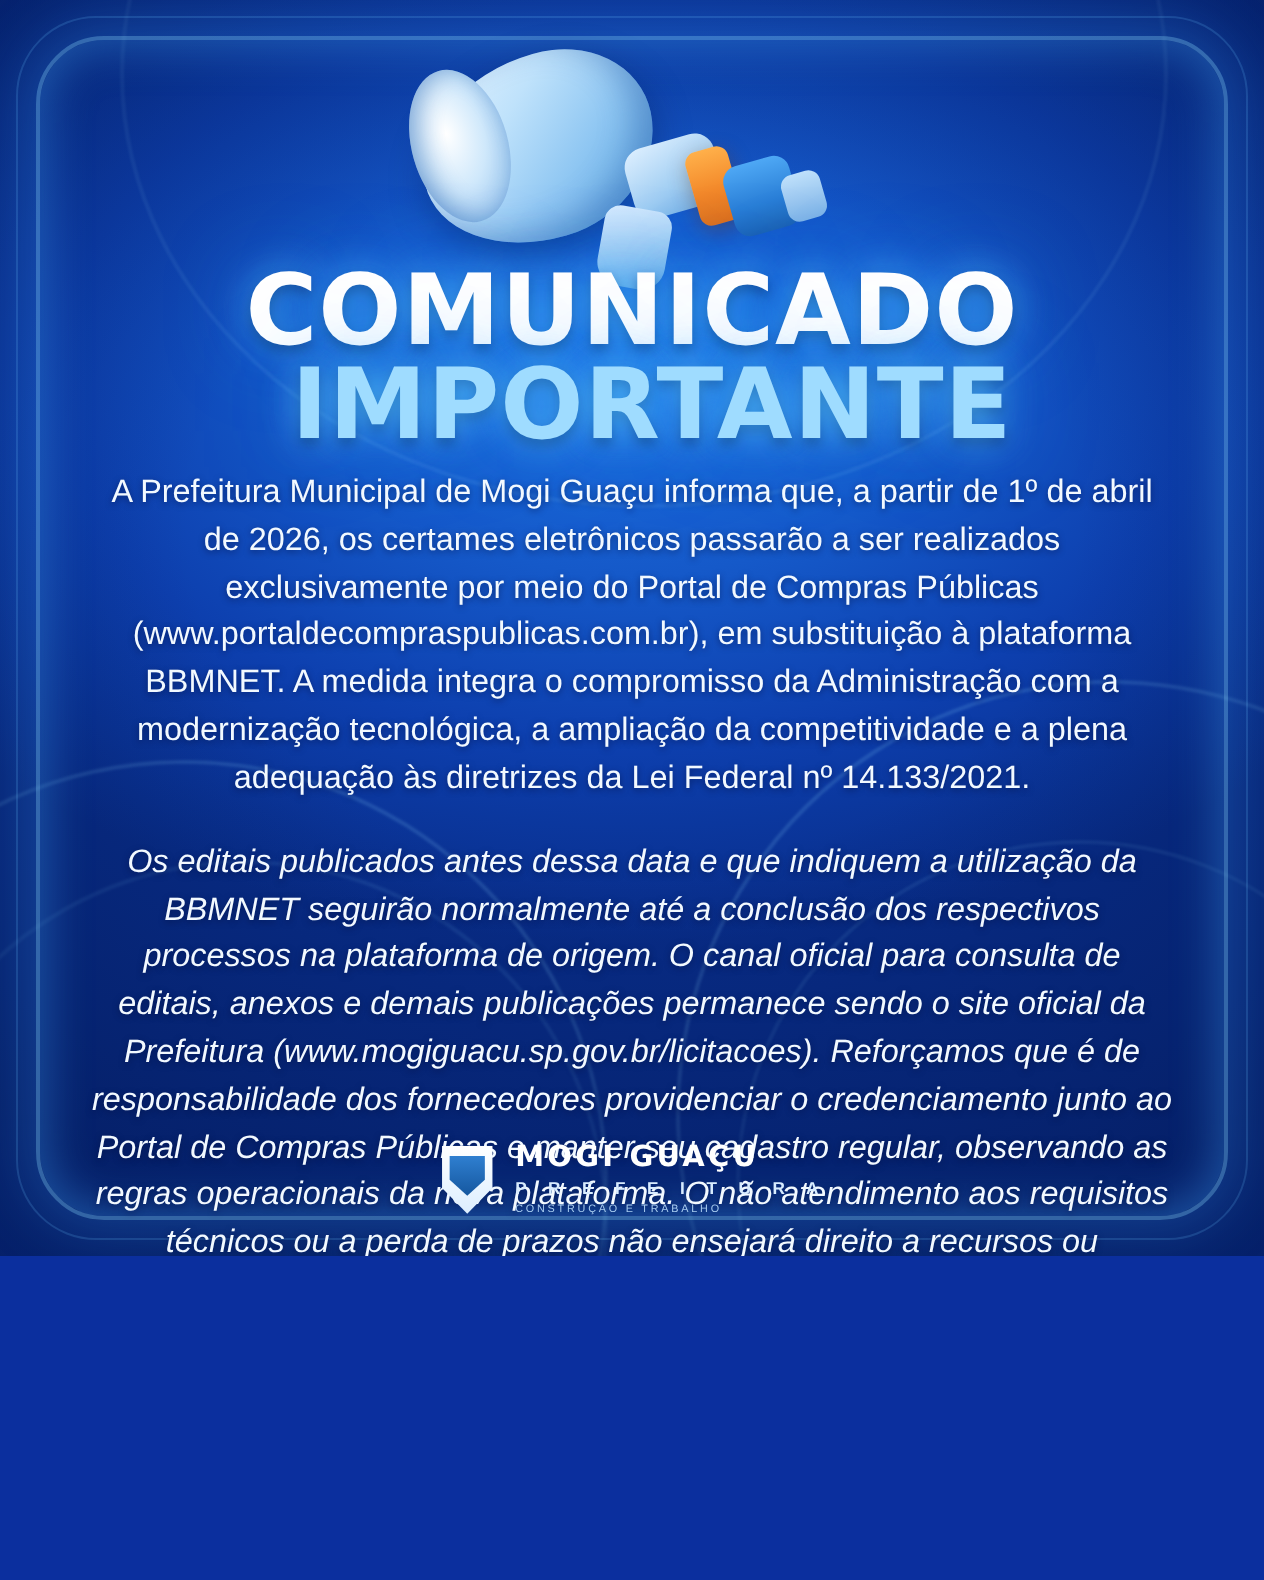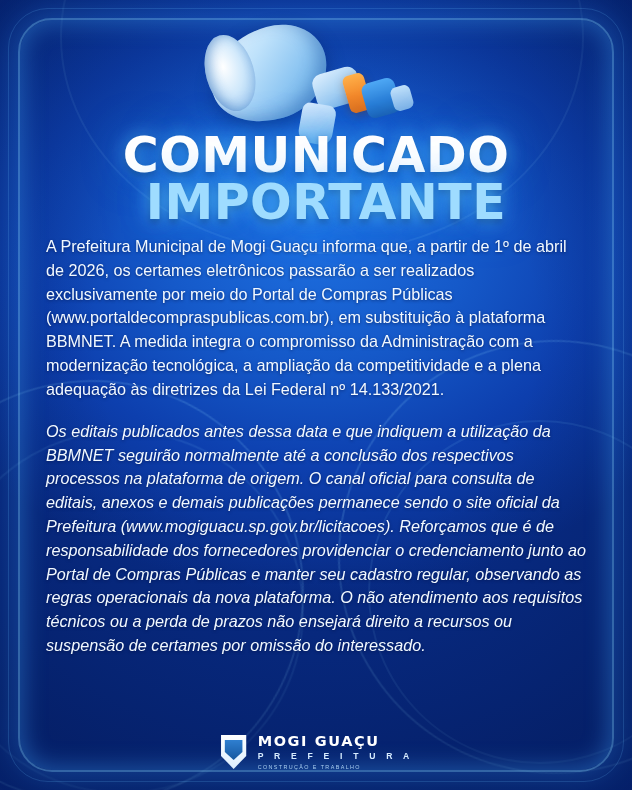--- a/index.html
+++ b/index.html
@@ -10,21 +10,21 @@
     width: 632px;
     height: 790px;
     overflow: hidden;
     font-family: "Liberation Sans", sans-serif;
     background: #0b2f9e;
   }
 
   #poster {
     position: relative;
     width: 632px;
-    height: 790px;
+    height: 628px;
     overflow: hidden;
     background:
       radial-gradient(ellipse 70% 45% at 50% 30%, #1d6fe0 0%, #1559c9 35%, #0d3fae 65%, #082c87 100%),
       linear-gradient(180deg, #0a3aa5 0%, #0c42b4 40%, #0a3298 100%);
   }
 
   
   #poster .frame-glow {
     position: absolute;
     left: 18px;
@@ -167,20 +167,21 @@
       0 3px 6px rgba(0, 20, 70, 0.5);
     margin-left: 20px;
   }
 
   
   #body-text {
     position: absolute;
     left: 46px;
     right: 46px;
     top: 235px;
+    text-align: center;
     color: #ffffff;
   }
   #body-text p {
     margin: 0 0 18px 0;
     font-size: 16.2px;
     line-height: 1.47;
     color: #f2f9ff;
     text-shadow: 0 1px 3px rgba(0, 15, 60, 0.55);
   }
   #body-text p.second {

